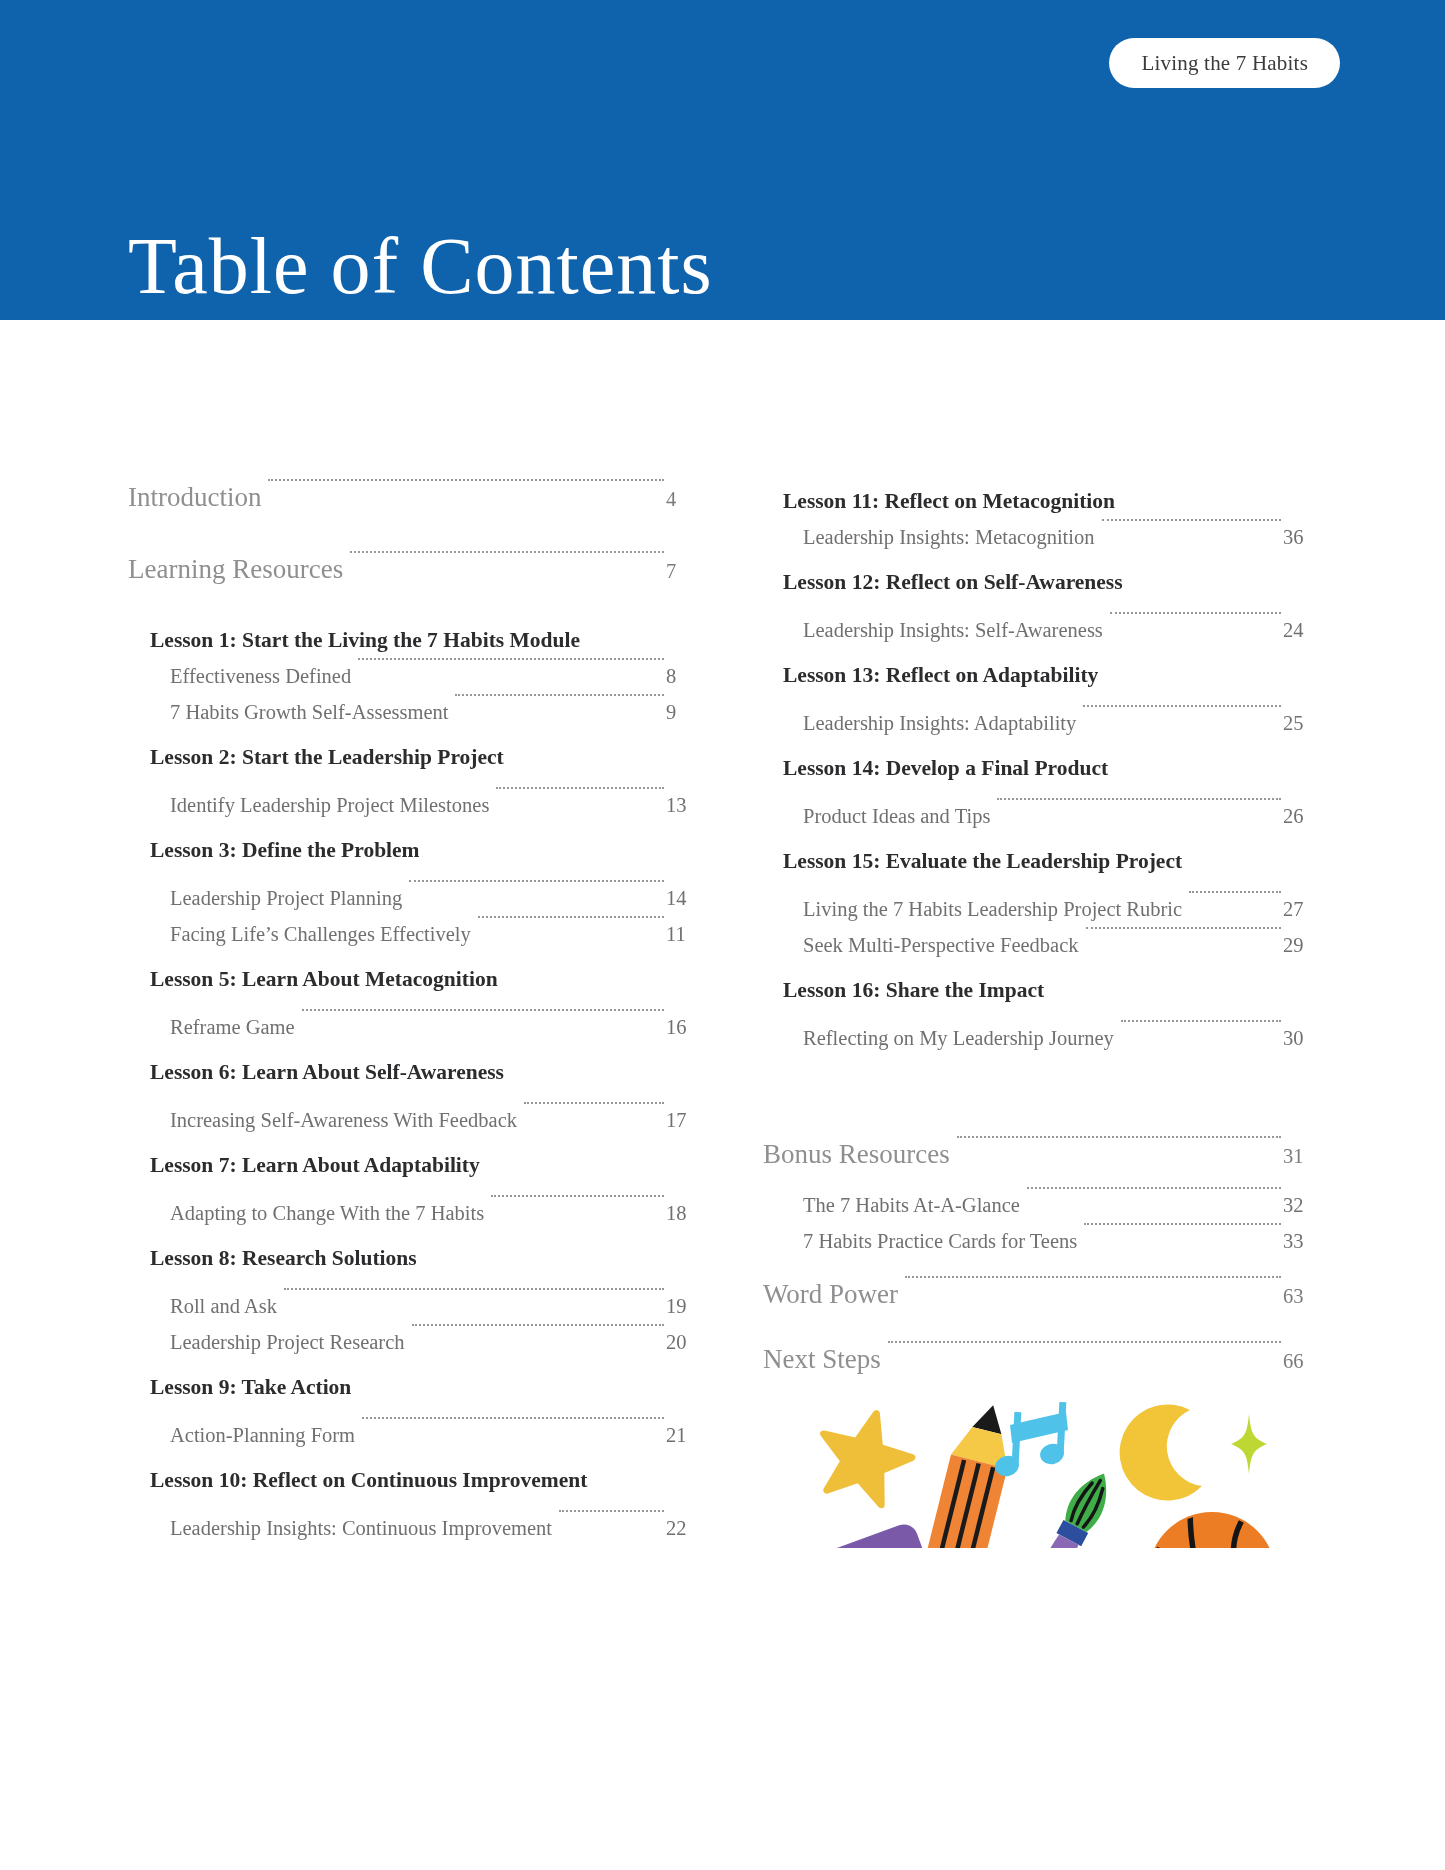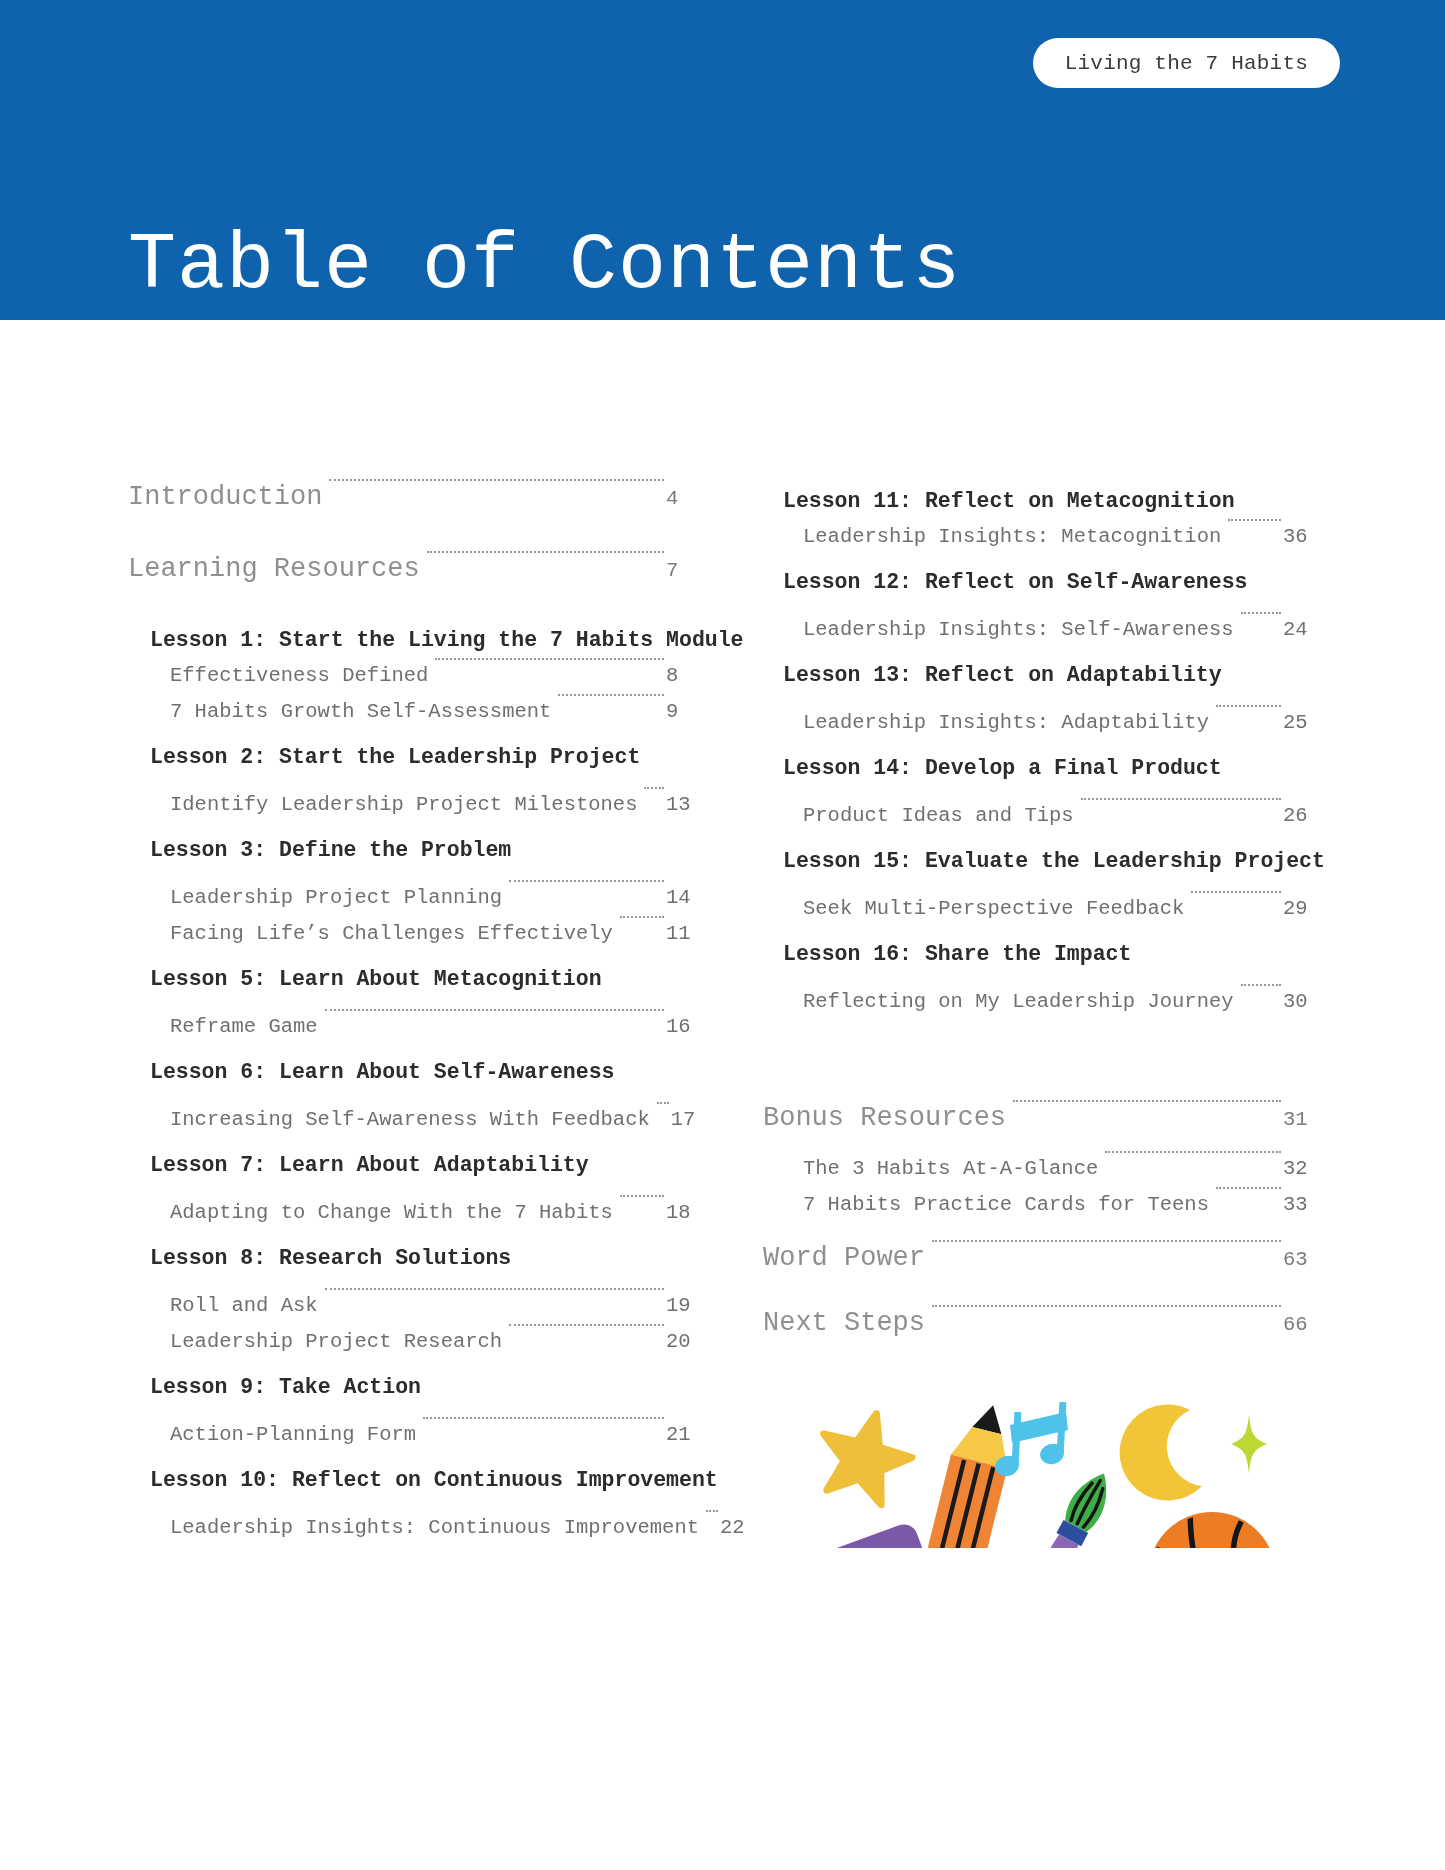--- a/index.html
+++ b/index.html
@@ -1,18 +1,18 @@
 <!DOCTYPE html>
 <html><head>
 <meta charset="utf-8">
 <style>
   html,body{margin:0;padding:0;background:#ffffff;}
   .page{
     position:relative;width:1445px;height:1548px;background:#ffffff;overflow:hidden;
-    font-family:Liberation Mono, monospace;
+    font-family:Liberation Serif, serif;
   }
   
   .header{position:absolute;top:0;left:0;width:1445px;height:320px;background:#0F62AC;}
   .badge{
     position:absolute;top:38px;right:105px;height:50px;padding:0 32px;
     background:#ffffff;border-radius:26px;display:flex;align-items:center;
     font-size:21px;color:#3B3B3D;letter-spacing:.2px;
   }
   .title{
     position:absolute;left:128px;top:226px;color:#ffffff;
@@ -197,41 +197,46 @@
     <div class="row sub">
       <span class="lbl">Product Ideas and Tips</span>
       <span class="leader"></span>
       <span class="pagenum">26</span>
     </div>
 
     <div class="row lesson mt21">
       <span class="lbl">Lesson 15: Evaluate the Leadership Project</span>
     </div>
     <div class="row sub">
+      <span class="lbl">Living the 7 Habits Leadership Project Rubric</span>
+      <span class="leader"></span>
+      <span class="pagenum">27</span>
+    </div>
+    <div class="row sub">
       <span class="lbl">Seek Multi-Perspective Feedback</span>
       <span class="leader"></span>
       <span class="pagenum">29</span>
     </div>
 
     <div class="row lesson mt21">
       <span class="lbl">Lesson 16: Share the Impact</span>
     </div>
     <div class="row sub">
       <span class="lbl">Reflecting on My Leadership Journey</span>
       <span class="leader"></span>
       <span class="pagenum">30</span>
     </div>
 
     <div class="row section mt80">
       <span class="lbl">Bonus Resources</span>
       <span class="leader"></span>
       <span class="pagenum">31</span>
     </div>
     <div class="row sub mt15">
-      <span class="lbl">The 3 Habits At-A-Glance</span>
+      <span class="lbl">The 7 Habits At-A-Glance</span>
       <span class="leader"></span>
       <span class="pagenum">32</span>
     </div>
     <div class="row sub">
       <span class="lbl">7 Habits Practice Cards for Teens</span>
       <span class="leader"></span>
       <span class="pagenum">33</span>
     </div>
     <div class="row section mt17">
       <span class="lbl">Word Power</span>

